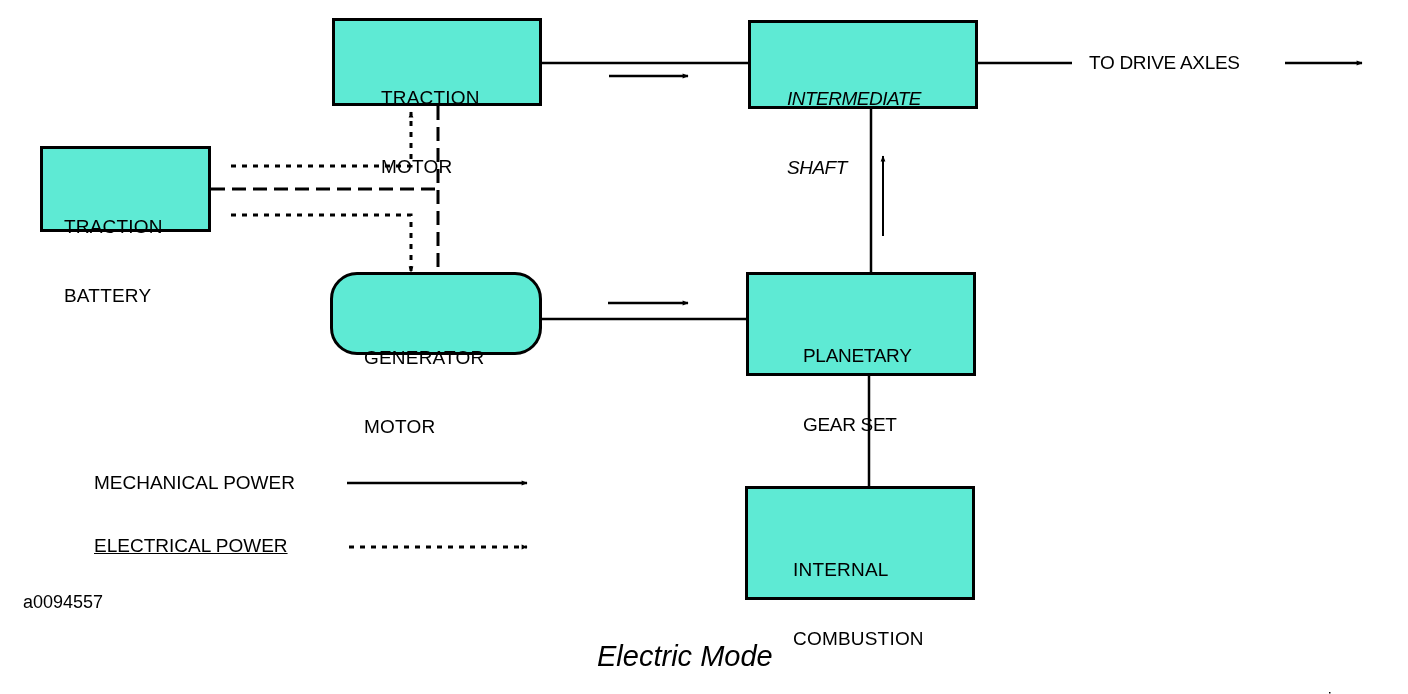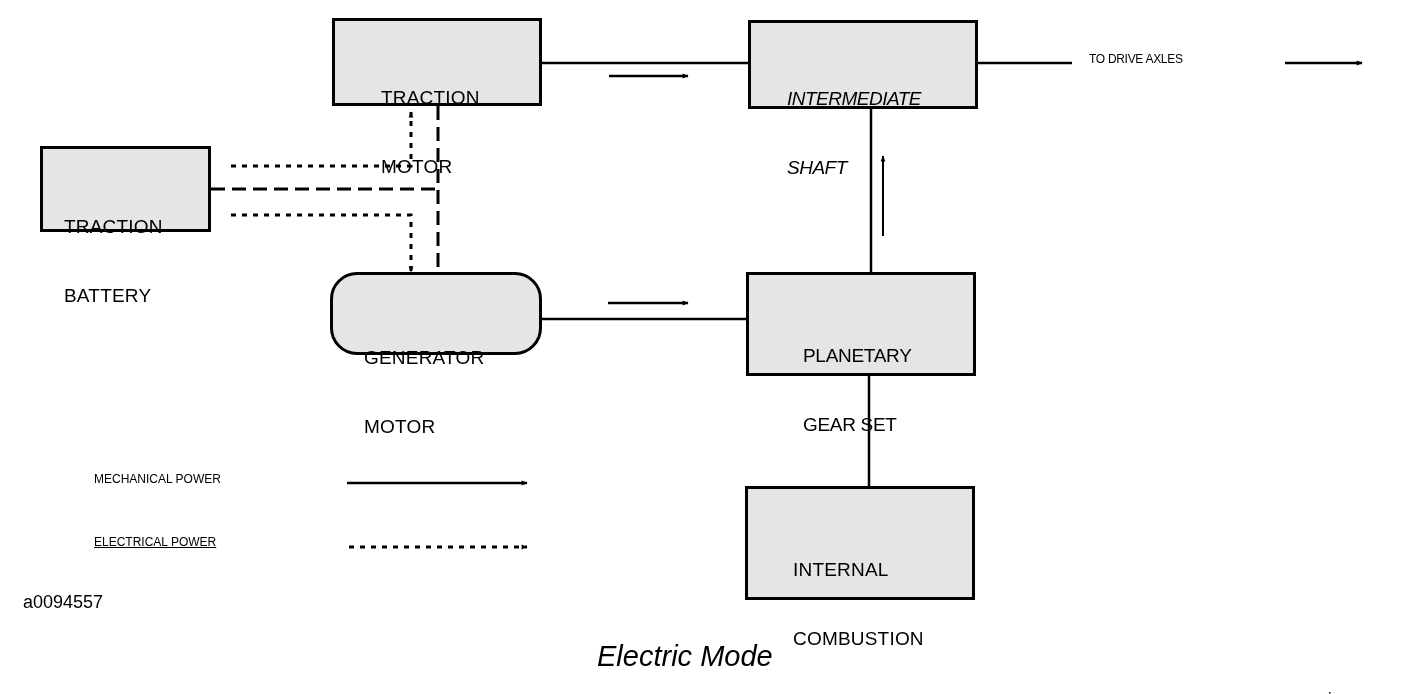--- a/index.html
+++ b/index.html
@@ -1,21 +1,21 @@
 <!DOCTYPE html>
 <html><head>
 <meta charset="utf-8">
 <style>
   html, body { margin:0; padding:0; background:#ffffff; }
   body { width:1408px; height:694px; position:relative; overflow:hidden;
          font-family:"Liberation Sans", sans-serif; color:#000; }
   svg.diagram { position:absolute; left:0; top:0; width:1408px; height:694px; }
-  .box { position:absolute; border:3px solid #000; box-sizing:border-box; background:#e5e5e5; }
+  .box { position:absolute; border:3px solid #000; box-sizing:border-box; background:#5eead4; }
   .box-label { position:absolute; font-size:19px; line-height:23px; letter-spacing:0.2px; white-space:pre; }
-  .text { position:absolute; font-size:12px; white-space:pre; }
+  .text { position:absolute; font-size:19px; white-space:pre; }
   .caption { position:absolute; font-size:29px; font-style:italic; }
   .figid { position:absolute; font-size:18px;margin-left:8px; }
 </style>
 </head>
 <body>
 
 <svg class="diagram" xmlns="http://www.w3.org/2000/svg">
   <defs>
     <marker id="arrow" viewBox="0 0 10 10" refX="9" refY="5" markerWidth="8" markerHeight="6" orient="auto-start-reverse" markerUnits="userSpaceOnUse">
       <path d="M0,1 L10,5 L0,9 z" fill="#000"></path>

